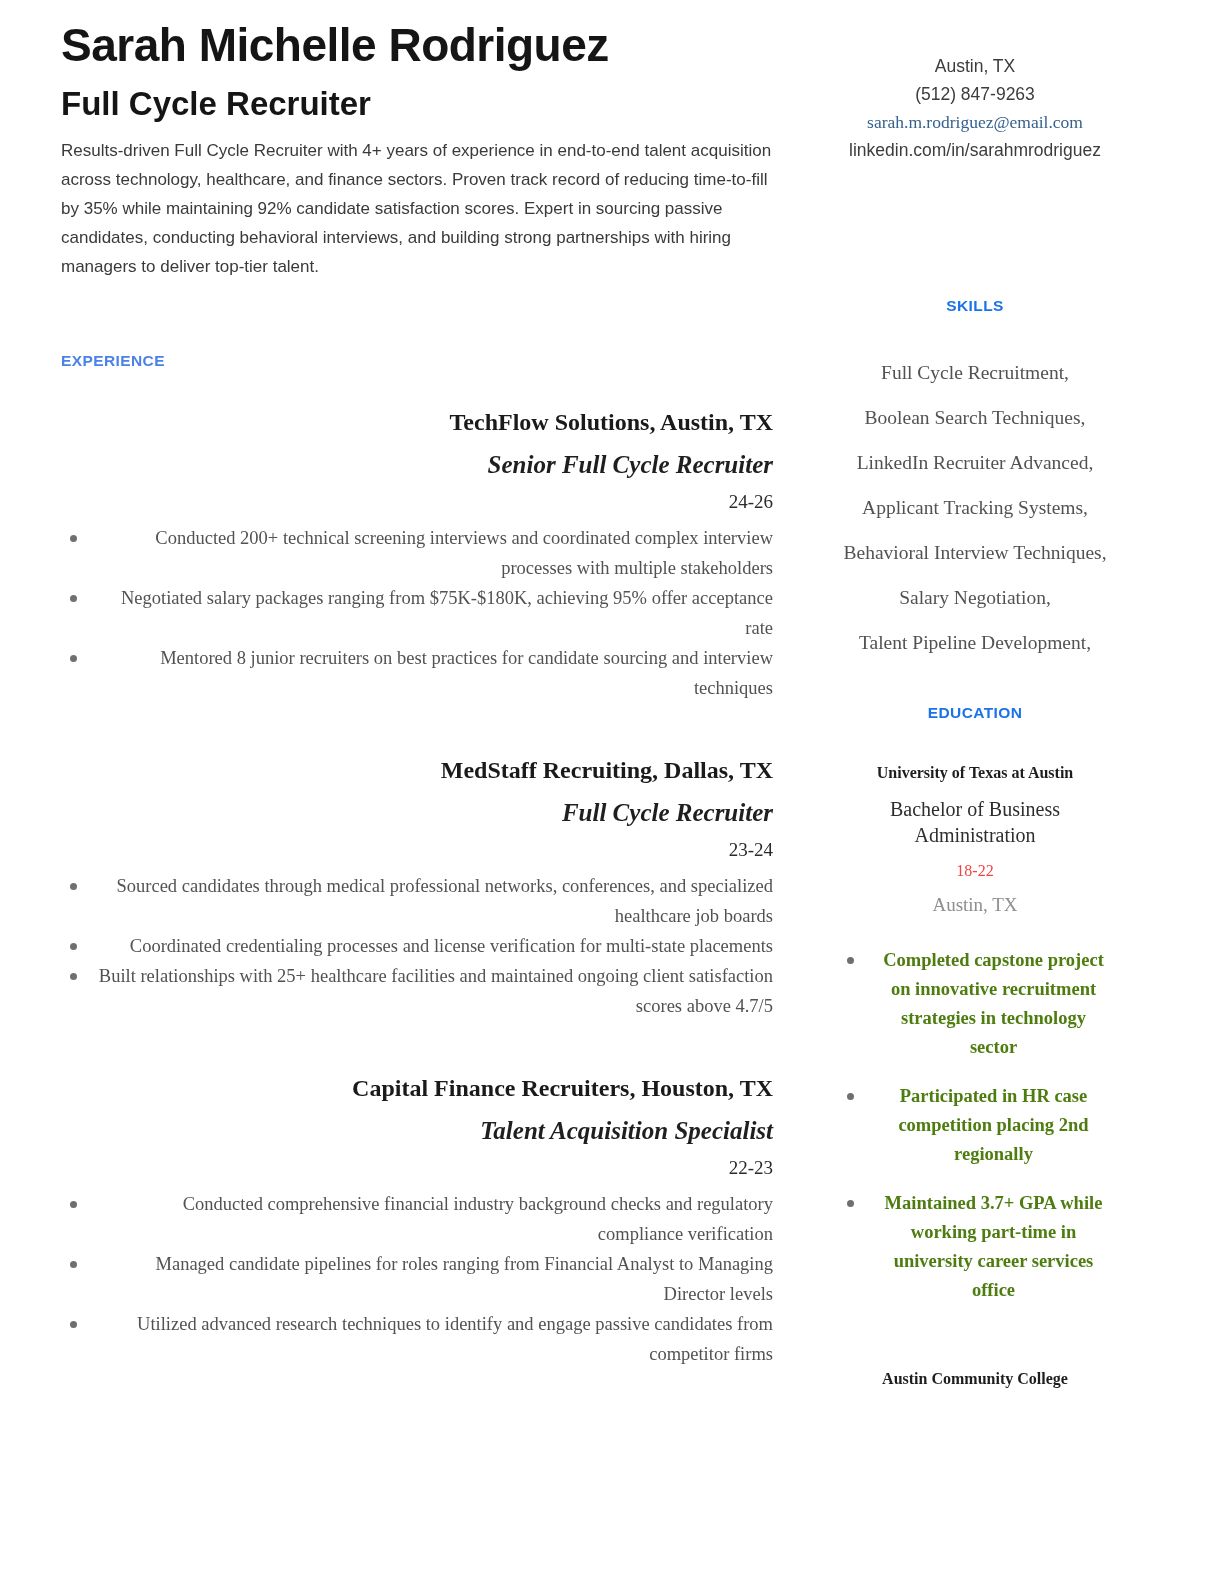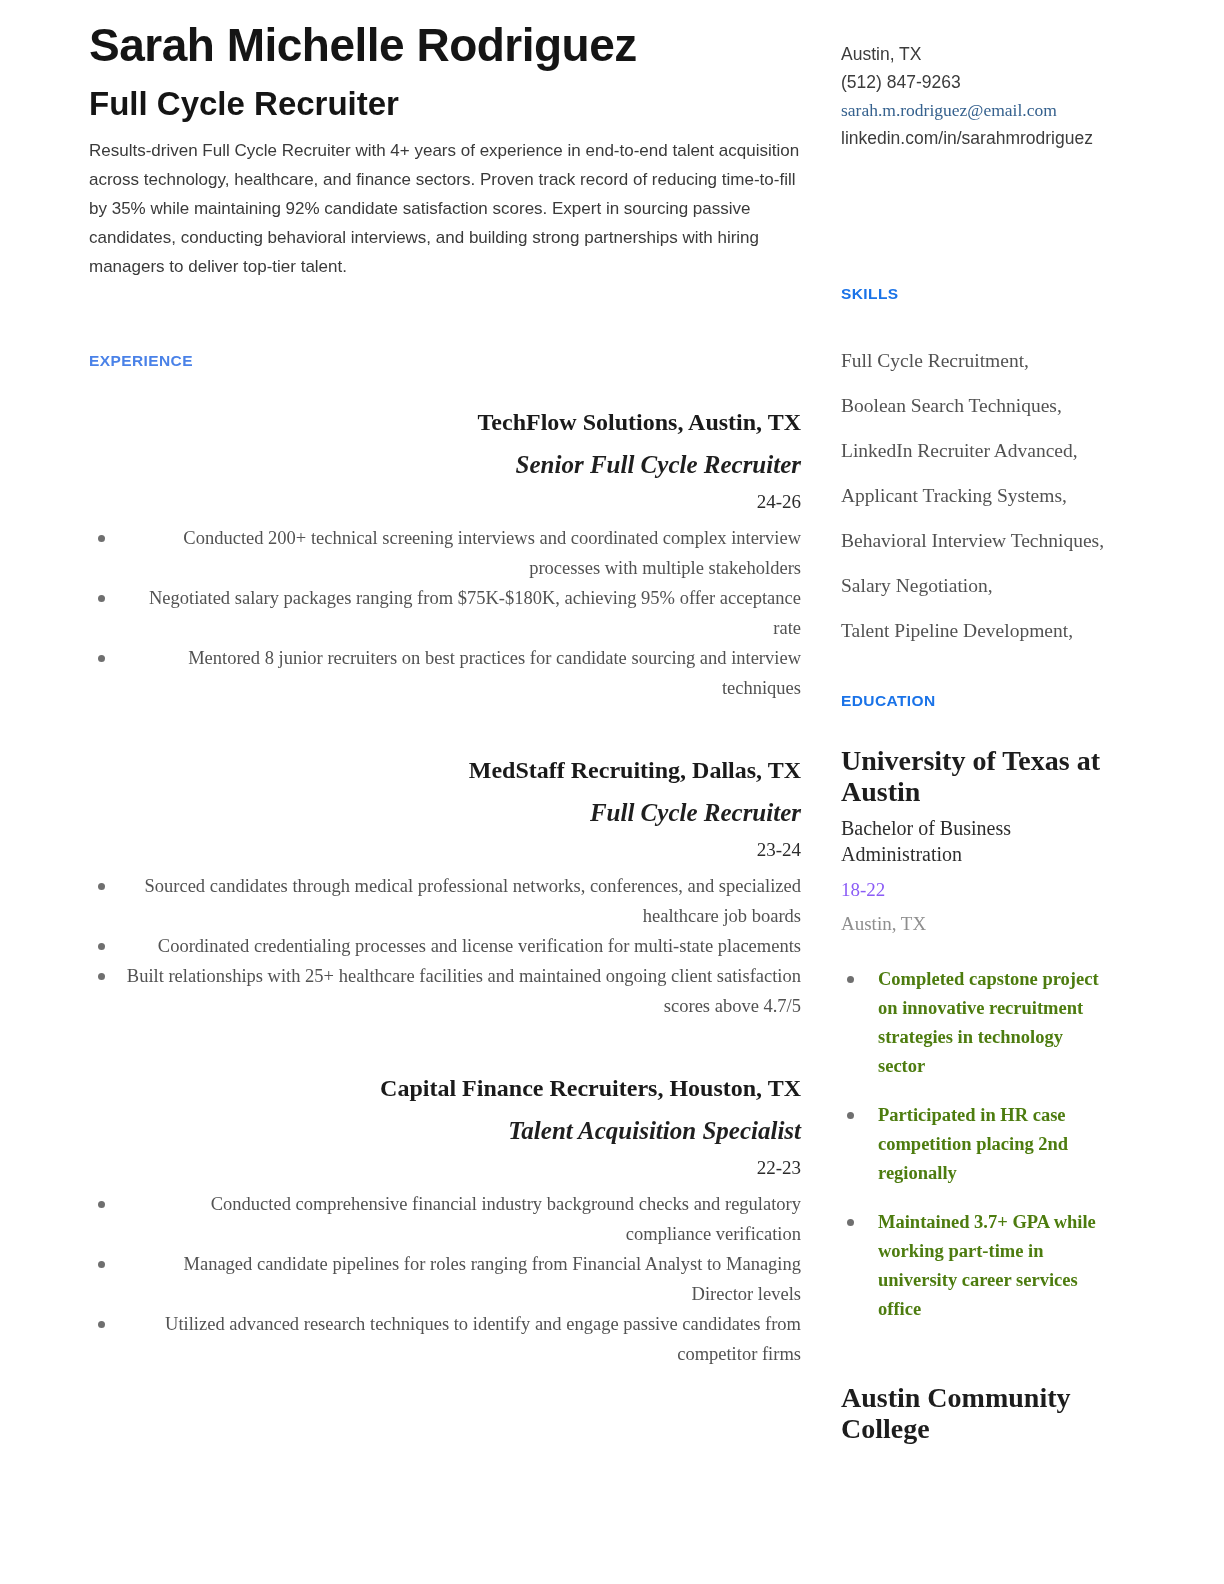--- a/index.html
+++ b/index.html
@@ -12,29 +12,30 @@
     position: relative;
   }
   .page {
     position: relative;
     width: 1224px;
     height: 1584px;
     background: #ffffff;
   }
   .left-col {
     position: absolute;
-    left: 89px;
+    left: 61px;
     top: 20px;
     width: 712px;
   }
   .right-col {
     position: absolute;
     left: 841px;
-    top: 40px;
+    top: 52px;
     width: 268px;
+    text-align: center;
   }
   
   .name {
     font-size: 46px;
     font-weight: 700;
     color: #151515;
     letter-spacing: -0.5px;
     line-height: 50px;
   }
   .job-title {
@@ -125,37 +126,37 @@
   .skill-item {
     font-family: "Liberation Serif", serif;
     font-size: 19.5px;
     line-height: 33px;
     color: #525252;
     margin-bottom: 12px;
   }
   
   .school-name {
     font-family: "Liberation Serif", serif;
-    font-size: 28px;
+    font-size: 16px;
     font-weight: 700;
     color: #1d1d1d;
     line-height: 31px;
     margin-top: 34px;
   }
   .school-degree {
     font-family: "Liberation Serif", serif;
     font-size: 20px;
     color: #2e2e2e;
     line-height: 26px;
     margin-top: 8px;
   }
   .school-dates {
     font-family: "Liberation Serif", serif;
-    font-size: 19px;
-    color: #8b5cf6;
+    font-size: 16px;
+    color: #ef4444;
     line-height: 26px;
     margin-top: 10px;
   }
   .school-location {
     font-family: "Liberation Serif", serif;
     font-size: 19px;
     color: #8e8e8e;
     line-height: 26px;
     margin-top: 8px;
   }

